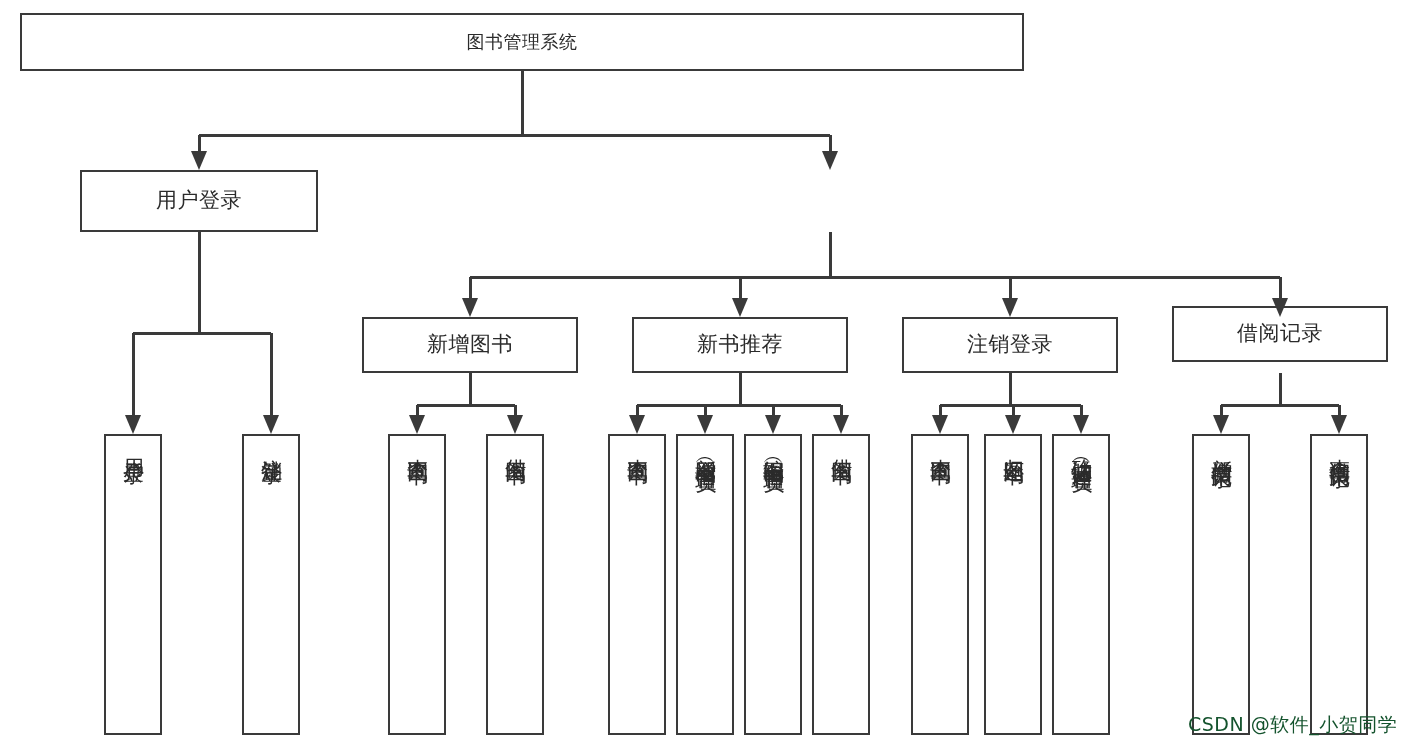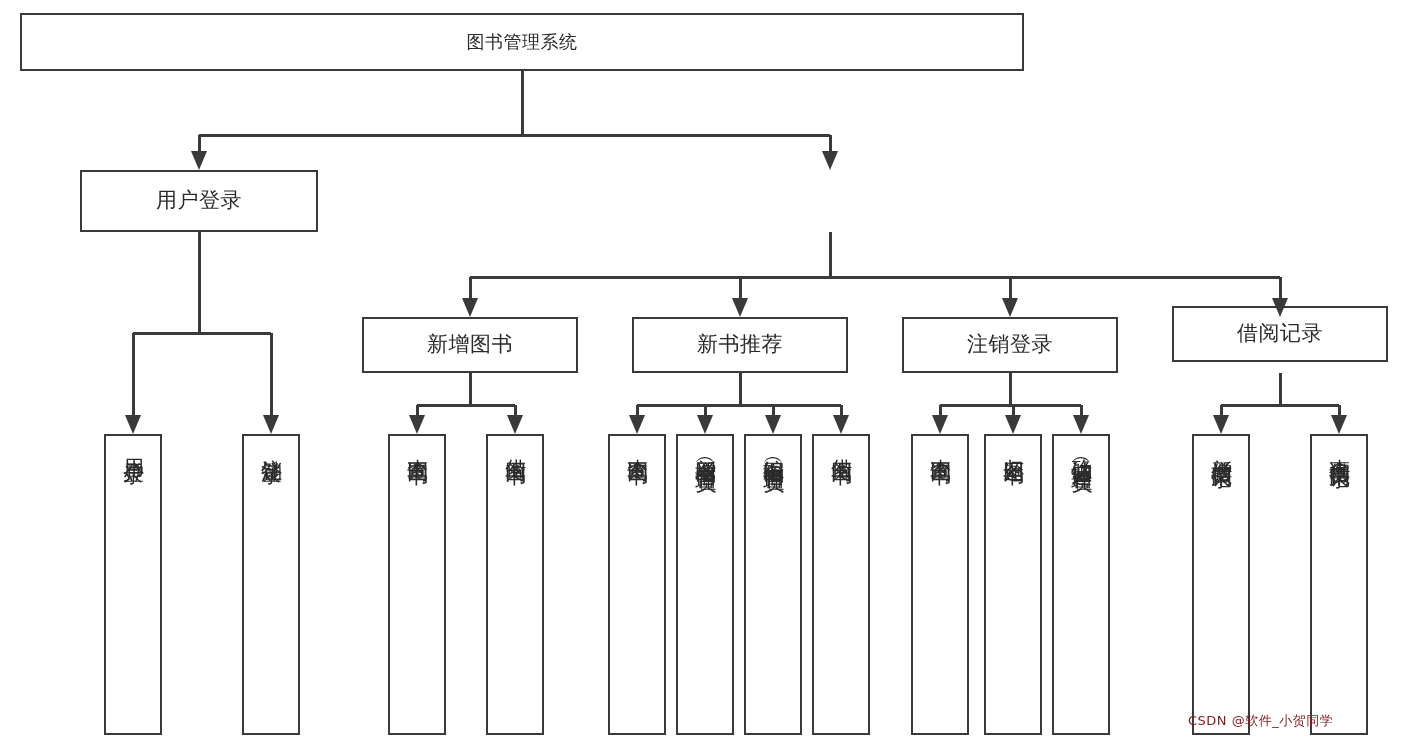--- a/index.html
+++ b/index.html
@@ -65,22 +65,22 @@
   .arrow {
     position: absolute;
     width: 0;
     height: 0;
     border-left: 8px solid transparent;
     border-right: 8px solid transparent;
     border-top: 19px solid #3a3a3a;
   }
   .watermark {
     position: absolute;
-    color: #7f1d1d;
-    font-size: 13px;
+    color: #14532d;
+    font-size: 19px;
     white-space: nowrap;
     letter-spacing: 0.5px;
   }
 </style>
 </head>
 <body>
 
 <div id="canvas">
 
   <div class="node root horiz" style="left: 20px; top: 13px; width: 1004px; height: 58px;">

